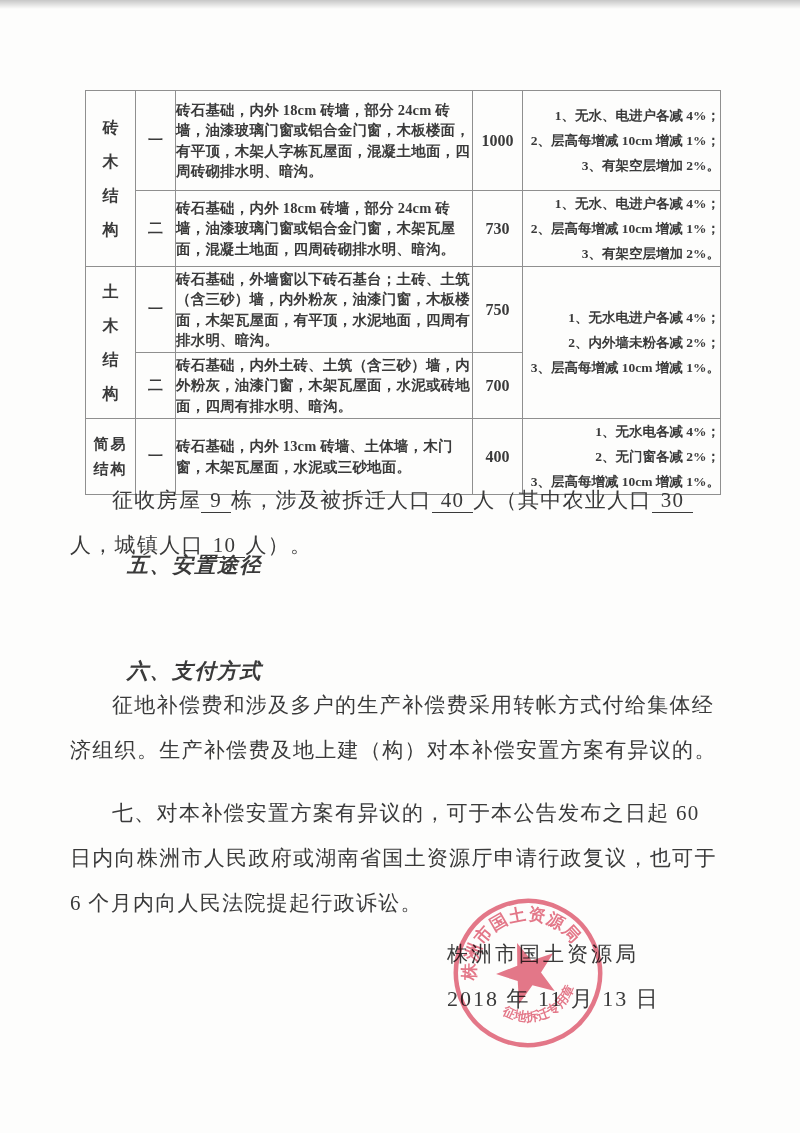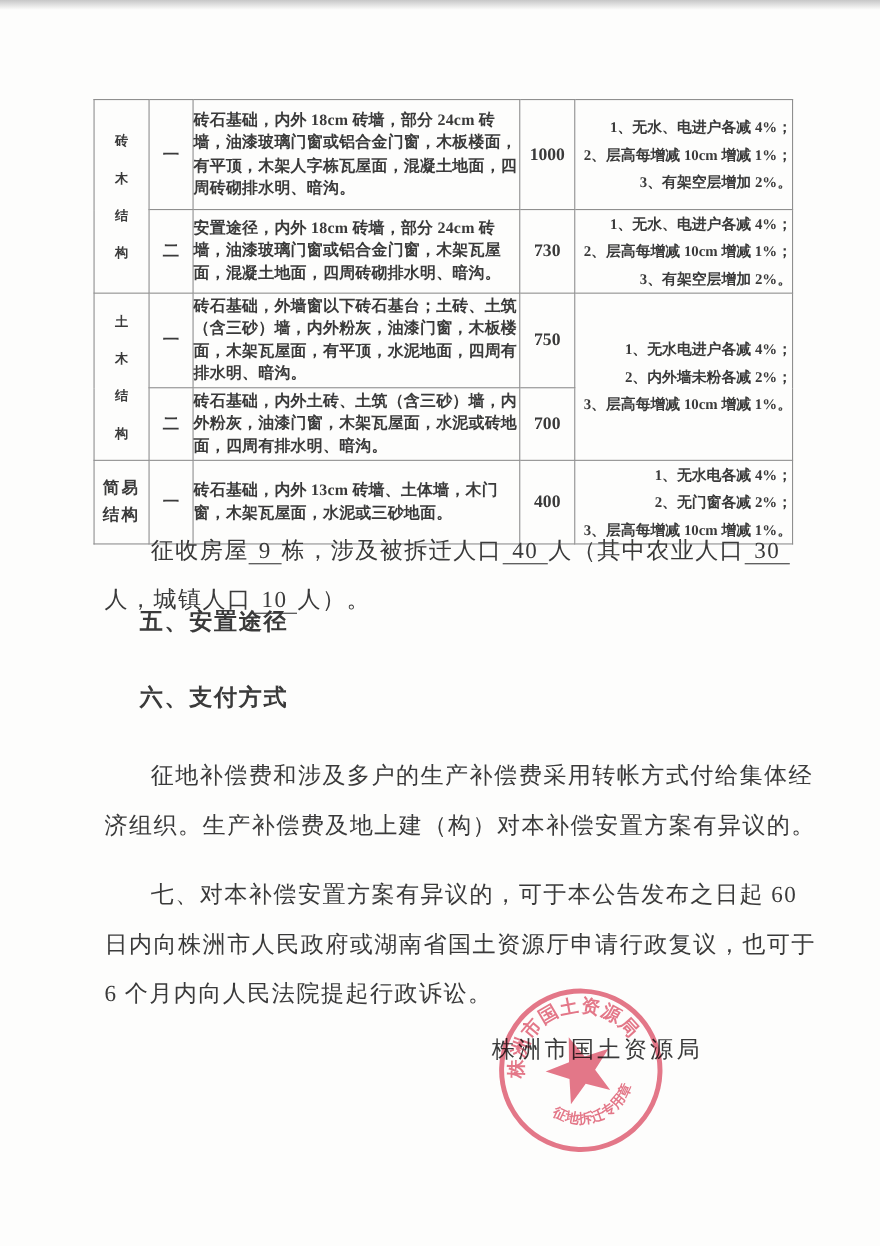--- a/index.html
+++ b/index.html
@@ -10,28 +10,28 @@
 
   
   table.comp{position:absolute;left:85px;top:90px;width:635px;border-collapse:collapse;
         table-layout:fixed;}
   table.comp td{border:1px solid #8f8f8f;vertical-align:middle;padding:0;font-weight:bold;}
   tr.tr1{height:100px;} tr.tr2{height:68px;} tr.tr3{height:86px;} tr.tr4{height:66px;} tr.tr5{height:65px;}
   td.desc{font-size:14.5px;line-height:20.5px;padding:3px 8px 3px 9px;letter-spacing:.2px;}
   td.price{text-align:center;font-size:16px;font-family:"Liberation Serif",serif;margin-top:16px;}
   td.idx{text-align:center;font-size:15px;}
   td.notes{font-size:13.5px;line-height:25px;padding-left:9px;white-space:pre-line;letter-spacing:0;text-align:right;}
-  td.grp .v1{width:17px;margin:2px auto;line-height:34px;font-size:12px;word-break:break-all;text-align:center;}
+  td.grp .v1{width:17px;margin:2px auto;line-height:34px;font-size:16px;word-break:break-all;text-align:center;}
   td.grp .v2{width:34px;margin:0 auto;line-height:25px;font-size:15px;word-break:break-all;text-align:center;letter-spacing:2px;}
 
   
-  .blk{position:absolute;left:95px;width:657px;margin:0;font-size:21px;line-height:45px;
+  .blk{position:absolute;left:70px;width:657px;margin:0;font-size:21px;line-height:45px;
        letter-spacing:1.3px;text-indent:2em;}
   .hd{position:absolute;left:85px;width:657px;margin:0;font-size:21px;font-weight:700;
-      letter-spacing:1.5px;text-indent:2em;}
+      letter-spacing:1.5px;text-indent:2em;font-style:italic;}
   .u{border-bottom:1.5px solid #3a3a3a;padding:0 9px;}
 
   .sig-org{position:absolute;left:447px;top:940px;font-size:21px;letter-spacing:3px;}
   .sig-date{position:absolute;left:447px;top:984px;font-size:22px;letter-spacing:2px;}
 
   
   .stamp{position:absolute;left:446px;top:889px;width:164px;height:170px;
          opacity:.82;mix-blend-mode:multiply;pointer-events:none;}
   .stamp text{font-family:"Liberation Serif",serif;font-weight:700;}
 </style>
@@ -55,21 +55,21 @@
           </td>
         <td class="idx">一</td>
         <td class="desc">砖石基础，内外 18cm 砖墙，部分 24cm 砖墙，油漆玻璃门窗或铝合金门窗，木板楼面，有平顶，木架人字栋瓦屋面，混凝土地面，四周砖砌排水明、暗沟。</td>
         <td class="price">1000</td>
         <td class="notes">1、无水、电进户各减 4%；
 2、层高每增减 10cm 增减 1%；
 3、有架空层增加 2%。</td>
       </tr>
       <tr class="tr2">
         <td class="idx">二</td>
-        <td class="desc">安置途径，内外 18cm 砖墙，部分 24cm 砖墙，油漆玻璃门窗或铝合金门窗，木架瓦屋面，混凝土地面，四周砖砌排水明、暗沟。</td>
+        <td class="desc">砖石基础，内外 18cm 砖墙，部分 24cm 砖墙，油漆玻璃门窗或铝合金门窗，木架瓦屋面，混凝土地面，四周砖砌排水明、暗沟。</td>
         <td class="price">730</td>
         <td class="notes">1、无水、电进户各减 4%；
 2、层高每增减 10cm 增减 1%；
 3、有架空层增加 2%。</td>
       </tr>
       <tr class="tr3">
         <td class="grp" rowspan="2">
             <div class="v1">土木结构</div>
           </td>
         <td class="idx">一</td>
@@ -95,26 +95,27 @@
 2、无门窗各减 2%；
 3、层高每增减 10cm 增减 1%。</td>
       </tr>
     </tbody>
   </table>
 
   <p class="blk" style="top:478px"><span>征收房屋</span><span class="u">9</span><span>栋，涉及被拆迁人口</span><span class="u">40</span><span>人（其中农业人口</span><span class="u">30</span><span>人，城镇人口</span><span class="u">10</span><span>人）。</span></p>
 
   <h3 class="hd" style="top:551px">五、安置途径</h3>
 
-  <h3 class="hd" style="top:620px">六、支付方式</h3>
+  <h3 class="hd" style="top:657px">六、支付方式</h3>
   <p class="blk" style="top:683px">征地补偿费和涉及多户的生产补偿费采用转帐方式付给集体经济组织。生产补偿费及地上建（构）对本补偿安置方案有异议的。</p>
 
   <p class="blk" style="top:791px">七、对本补偿安置方案有异议的，可于本公告发布之日起 60 日内向株洲市人民政府或湖南省国土资源厅申请行政复议，也可于 6 个月内向人民法院提起行政诉讼。</p>
 
   <div class="sig-org">株洲市国土资源局</div>
+  <div class="sig-date">2018 年 11 月 13 日</div>
 
   <svg class="stamp" viewBox="0 0 164 170">
     <g transform="rotate(-20 82 84)" fill="none" stroke="none">
       <circle cx="82" cy="84" r="72" stroke="#e05a70" stroke-width="4.5" fill="none"></circle>
       <polygon fill="#e05a70" points="82,52 89.6,73.5 112.4,74.1 94.4,88 101,110 82,97 63,110 69.6,88 51.6,74.1 74.4,73.5"></polygon>
       <path id="arcTop" d="M 29.8 74.8 A 53 53 0 0 1 134.2 74.8" fill="none"></path>
       <path id="arcBot" d="M 42.7 111.5 A 48 48 0 0 0 121.3 111.5" fill="none"></path>
       <text font-size="17" fill="#e05a70">
         <textPath href="#arcTop" startOffset="2" textLength="143" lengthAdjust="spacing">株洲市国土资源局</textPath>
       </text>

